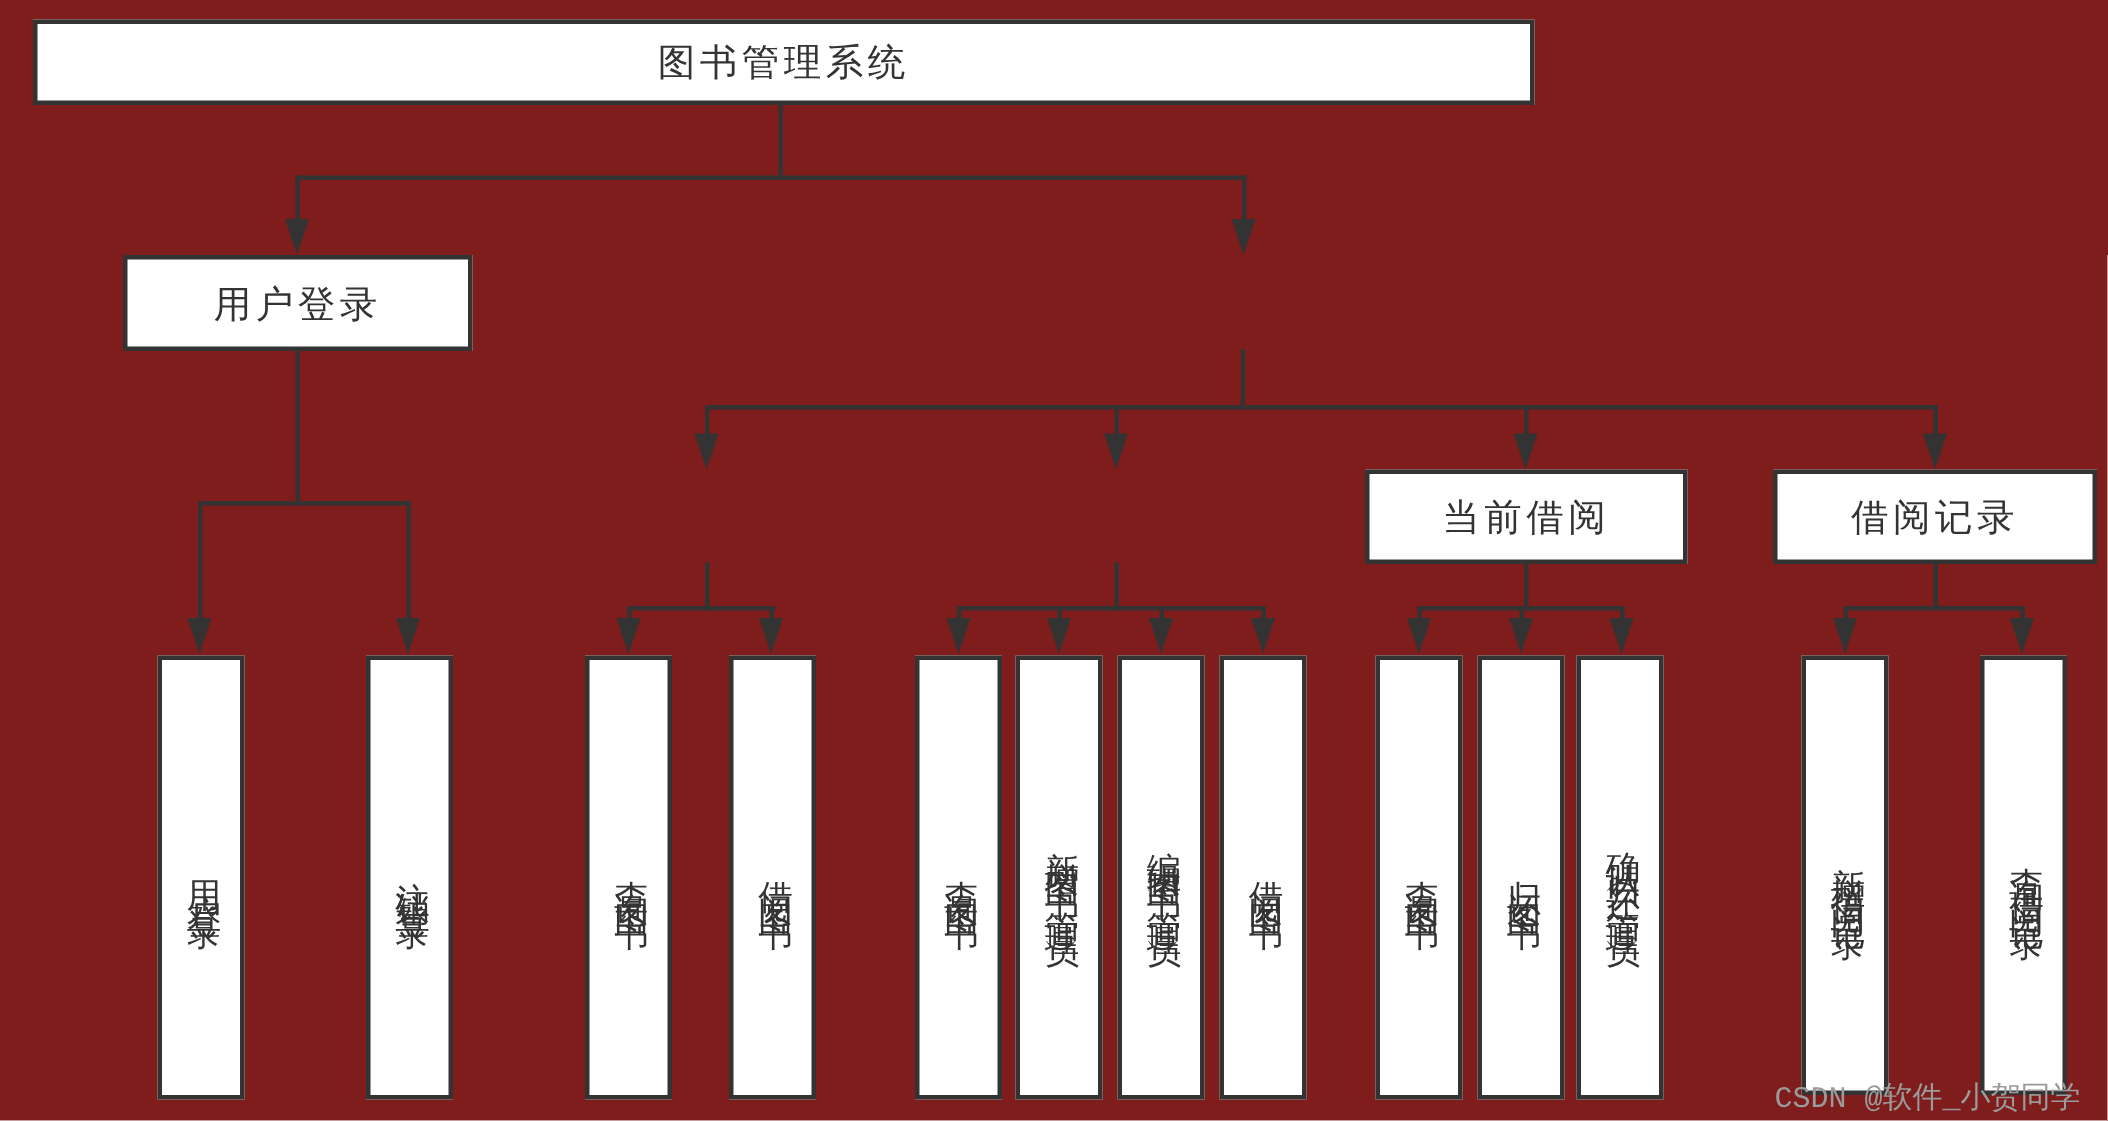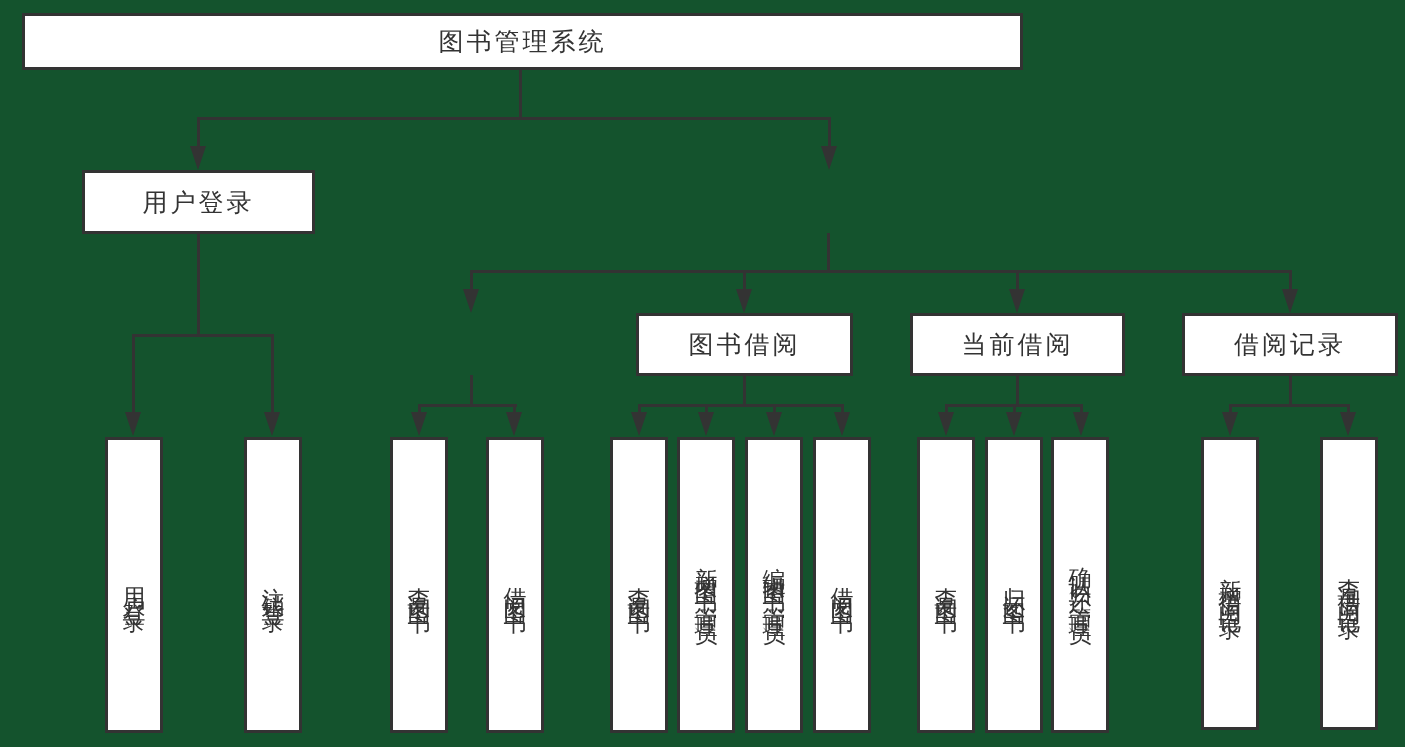--- a/index.html
+++ b/index.html
@@ -1,18 +1,18 @@
 <!DOCTYPE html>
 <html><head>
 <meta charset="utf-8">
 <style>
   html,body{margin:0;padding:0;background:#ffffff;}
   .canvas{
-    position:relative;width:1405px;height:747px;background:#14532d;overflow:hidden;
-    font-family:Liberation Serif, serif;color:#333333;
+    position:relative;width:1405px;height:747px;background:#7f1d1d;overflow:hidden;
+    font-family:Liberation Mono, monospace;color:#333333;
   }
   .box{
     position:absolute;box-sizing:border-box;border:3px solid #333333;background:#ffffff;
     display:flex;align-items:center;justify-content:center;
     font-size:25px;letter-spacing:3px;color:#333333;white-space:nowrap;
   }
   .vtext{
     writing-mode:vertical-rl;text-orientation:mixed;
     font-size:23px;letter-spacing:8px;line-height:1;color:#333333;
   }
@@ -93,23 +93,20 @@
   <div class="arrow" style="left:1340px;top:412px"></div>
 
   <div class="box" style="left:22px;top:13px;width:1001px;height:57px">
     <span>图书管理系统</span>
   </div>
 
   <div class="box" style="left:82px;top:170px;width:233px;height:64px">
     <span>用户登录</span>
   </div>
 
-  <div class="box" style="left:636px;top:313px;width:217px;height:63px">
-    <span>图书借阅</span>
-  </div>
   <div class="box" style="left:910px;top:313px;width:215px;height:63px">
     <span>当前借阅</span>
   </div>
   <div class="box" style="left:1182px;top:313px;width:216px;height:63px">
     <span>借阅记录</span>
   </div>
 
   <div class="box" style="left:105px;top:437px;width:58px;height:296px">
     <span class="vtext">用户登录</span>
   </div>
@@ -147,14 +144,15 @@
     <span class="vtext">确认归还（管理员）</span>
   </div>
 
   <div class="box" style="left:1201px;top:437px;width:58px;height:293px">
     <span class="vtext">新增借阅记录</span>
   </div>
   <div class="box" style="left:1320px;top:437px;width:58px;height:293px">
     <span class="vtext">查询借阅记录</span>
   </div>
 
+  <div class="watermark">CSDN @软件_小贺同学</div>
 
 </div>
 
 </body></html>

